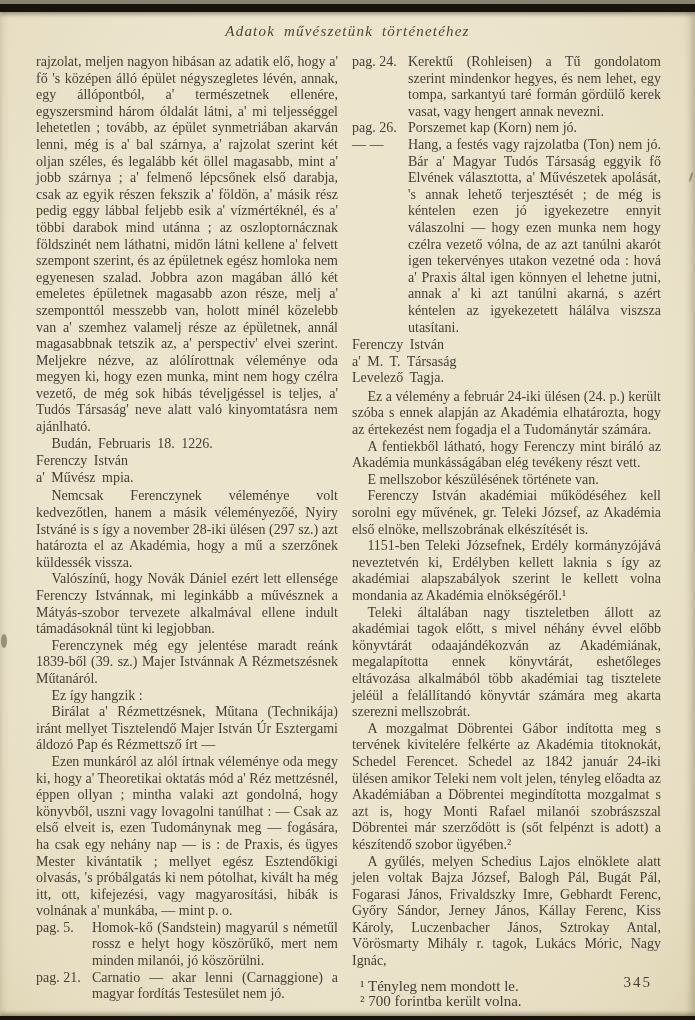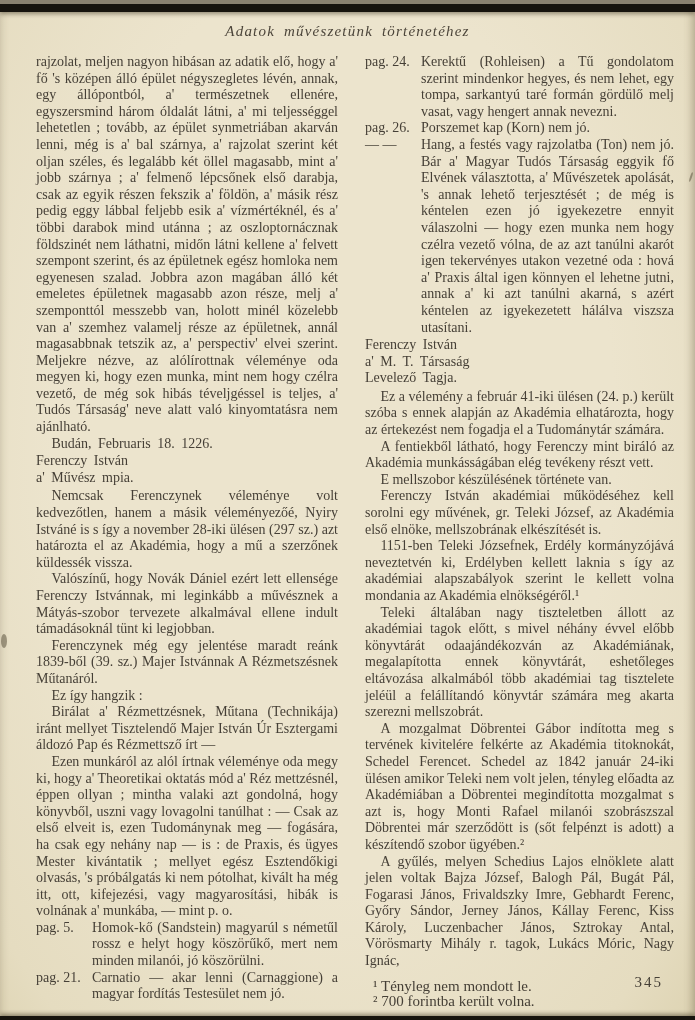--- a/index.html
+++ b/index.html
@@ -26,41 +26,41 @@
     margin-top: 19px;
     text-align: center;
     font-style: italic;
     font-size: 15px;
     letter-spacing: 1.2px;
     word-spacing: 4px;
     color: #4c453a;
   }
   .columns {
     display: flex;
-    gap: 27px;
+    gap: 14px;
     padding: 14px 18px 0 36px;
   }
   .col { font-size: 14px; line-height: 16.6px; text-align: justify; }
   .col.left  { width: 302px; flex: 0 0 302px; }
   .col.right { width: 309px; flex: 0 0 309px; }
   .col p { margin: 0; }
   .col p.ind { text-indent: 1.1em; }
   .date-line { text-indent: 1.1em; word-spacing: 3px; }
   .signature { margin: 1px 0 2px 0; word-spacing: 3px; }
   .signature.left-sig  { padding-right: 42px; }
   .signature.right-sig { padding-right: 34px; }
   .signature div { line-height: 16.6px; }
   .pag-row { display: flex; }
   .pag-label { flex: 0 0 56px; white-space: nowrap; }
   .pag-text { flex: 1; text-align: justify; }
   .footnotes { margin-top: 9px; font-size: 15px; line-height: 15.5px; padding-left: 8px; text-align: left; }
   .footnotes div { text-indent: 0; }
   .page-number {
     position: absolute;
-    right: 32px; bottom: 33px;
+    right: 43px; bottom: 33px;
     font-size: 15px;
     letter-spacing: 2px;
     color: #453f36;
   }
 </style>
 </head>
 <body>
 
 <div class="scan">
   <div class="edge-top"></div>
@@ -91,36 +91,36 @@
       </div>
       <div class="pag-row">
         <span class="pag-label">pag. 21.</span>
         <span class="pag-text">Carnatio — akar lenni (Carnaggione) a magyar fordítás Testesület nem jó.</span>
       </div>
     </div>
 
     <div class="col right">
       <div class="pag-row">
         <span class="pag-label">pag. 24.</span>
-        <span class="pag-text">Kerektű (Rohleisen) a Tű gondolatom szerint mindenkor hegyes, és nem lehet, egy tompa, sarkantyú taré formán gördülő melj vasat, vagy hengert annak nevezni.</span>
+        <span class="pag-text">Kerektű (Rohleisen) a Tű gondolatom szerint mindenkor hegyes, és nem lehet, egy tompa, sarkantyú taré formán gördülő kerek vasat, vagy hengert annak nevezni.</span>
       </div>
       <div class="pag-row">
         <span class="pag-label">pag. 26.</span>
         <span class="pag-text">Porszemet kap (Korn) nem jó.</span>
       </div>
       <div class="pag-row">
         <span class="pag-label">— —</span>
         <span class="pag-text">Hang, a festés vagy rajzolatba (Ton) nem jó. Bár a' Magyar Tudós Társaság eggyik fő Elvének választotta, a' Művészetek apolását, 's annak lehető terjesztését ; de még is kéntelen ezen jó igyekezetre ennyit válaszolni — hogy ezen munka nem hogy czélra vezető vólna, de az azt tanúlni akarót igen tekervényes utakon vezetné oda : hová a' Praxis által igen könnyen el lehetne jutni, annak a' ki azt tanúlni akarná, s azért kéntelen az igyekezetett hálálva viszsza utasítani.</span>
       </div>
       <div class="signature right-sig">
         <div>Ferenczy István</div>
         <div>a' M. T. Társaság</div>
         <div>Levelező Tagja.</div>
       </div>
-      <p class="ind">Ez a vélemény a február 41-iki ülésen (24. p.) került szóba s ennek alapján az Akadémia elhatározta, hogy az értekezést nem fogadja el a Tudománytár számára.</p>
+      <p class="ind">Ez a vélemény a február 24-iki ülésen (24. p.) került szóba s ennek alapján az Akadémia elhatározta, hogy az értekezést nem fogadja el a Tudománytár számára.</p>
       <p class="ind">A fentiekből látható, hogy Ferenczy mint biráló az Akadémia munkásságában elég tevékeny részt vett.</p>
       <p class="ind">E mellszobor készülésének története van.</p>
       <p class="ind">Ferenczy István akadémiai működéséhez kell sorolni egy művének, gr. Teleki József, az Akadémia első elnöke, mellszobrának elkészítését is.</p>
       <p class="ind">1151-ben Teleki Józsefnek, Erdély kormányzójává neveztetvén ki, Erdélyben kellett laknia s így az akadémiai alapszabályok szerint le kellett volna mondania az Akadémia elnökségéről.¹</p>
       <p class="ind">Teleki általában nagy tiszteletben állott az akadémiai tagok előtt, s mivel néhány évvel előbb könyvtárát odaajándékozván az Akadémiának, megalapította ennek könyvtárát, eshetőleges eltávozása alkalmából több akadémiai tag tisztelete jeléül a felállítandó könyvtár számára meg akarta szerezni mellszobrát.</p>
       <p class="ind">A mozgalmat Döbrentei Gábor indította meg s tervének kivitelére felkérte az Akadémia titoknokát, Schedel Ferencet. Schedel az 1842 január 24-iki ülésen amikor Teleki nem volt jelen, tényleg előadta az Akadémiában a Döbrentei megindította mozgalmat s azt is, hogy Monti Rafael milanói szobrászszal Döbrentei már szerződött is (sőt felpénzt is adott) a készítendő szobor ügyében.²</p>
       <p class="ind">A gyűlés, melyen Schedius Lajos elnöklete alatt jelen voltak Bajza József, Balogh Pál, Bugát Pál, Fogarasi János, Frivaldszky Imre, Gebhardt Ferenc, Győry Sándor, Jerney János, Kállay Ferenc, Kiss Károly, Luczenbacher János, Sztrokay Antal, Vörösmarty Mihály r. tagok, Lukács Móric, Nagy Ignác,</p>
       <div class="footnotes">
         <div>¹ Tényleg nem mondott le.</div>
         <div>² 700 forintba került volna.</div>

